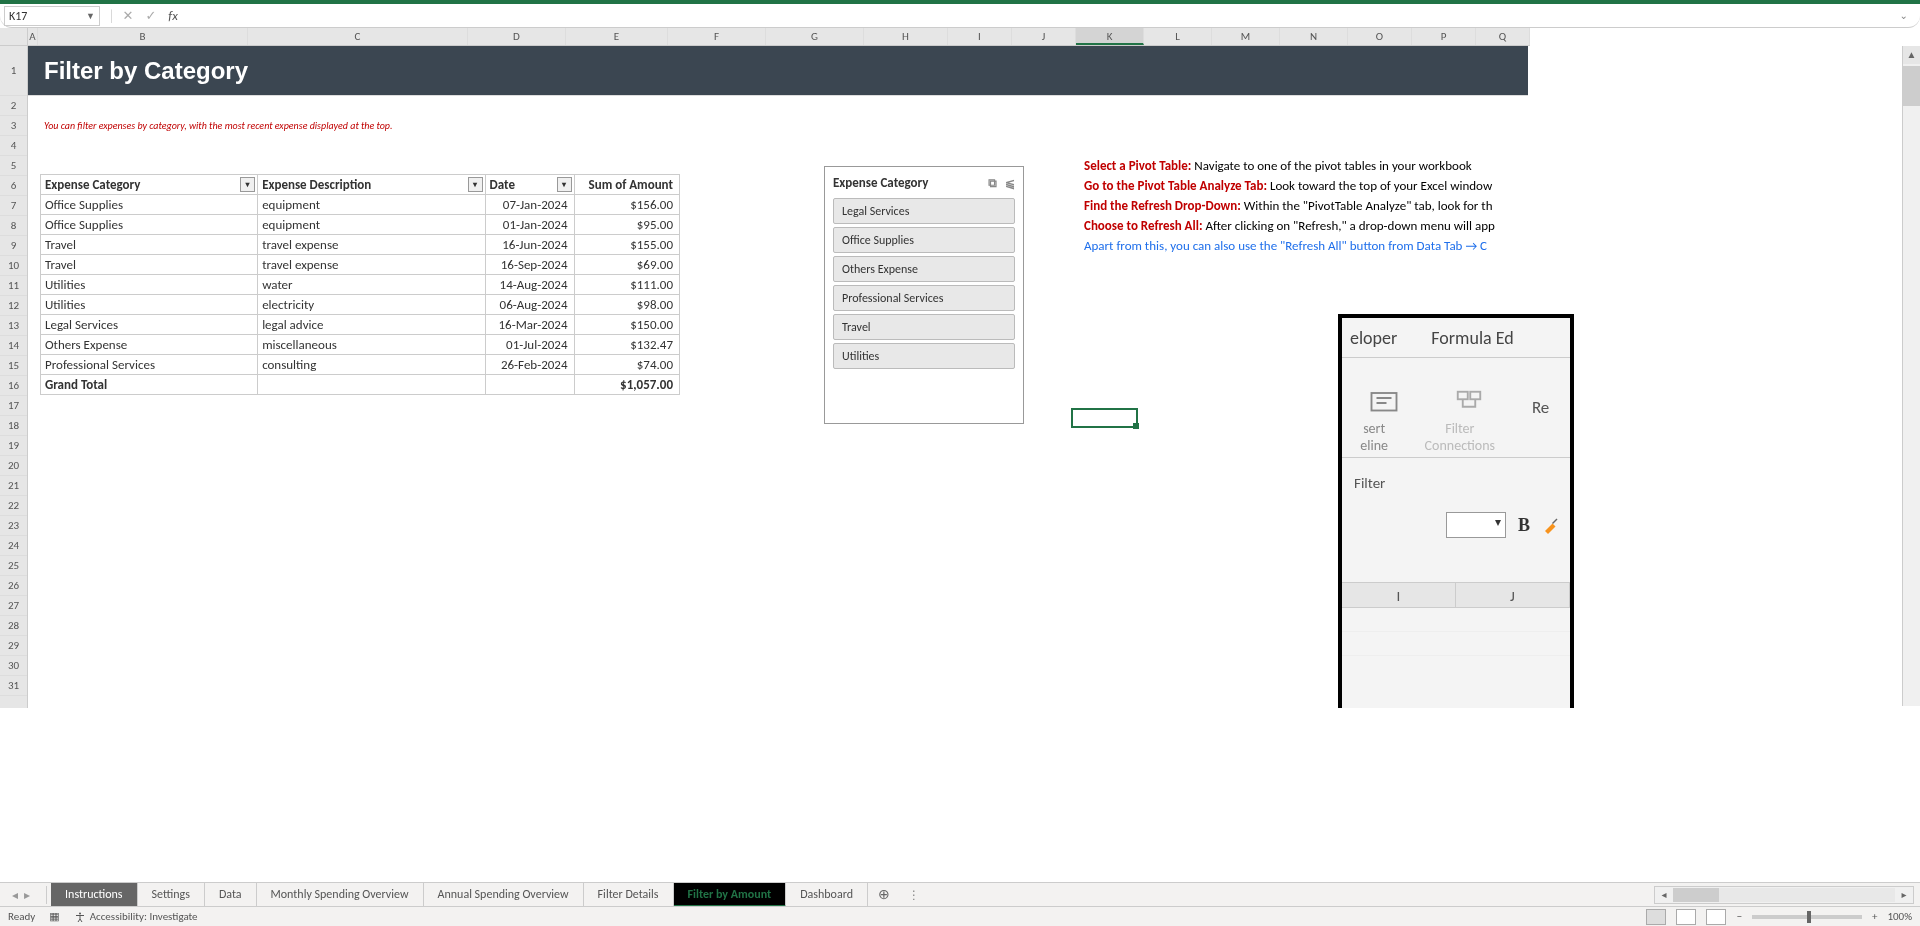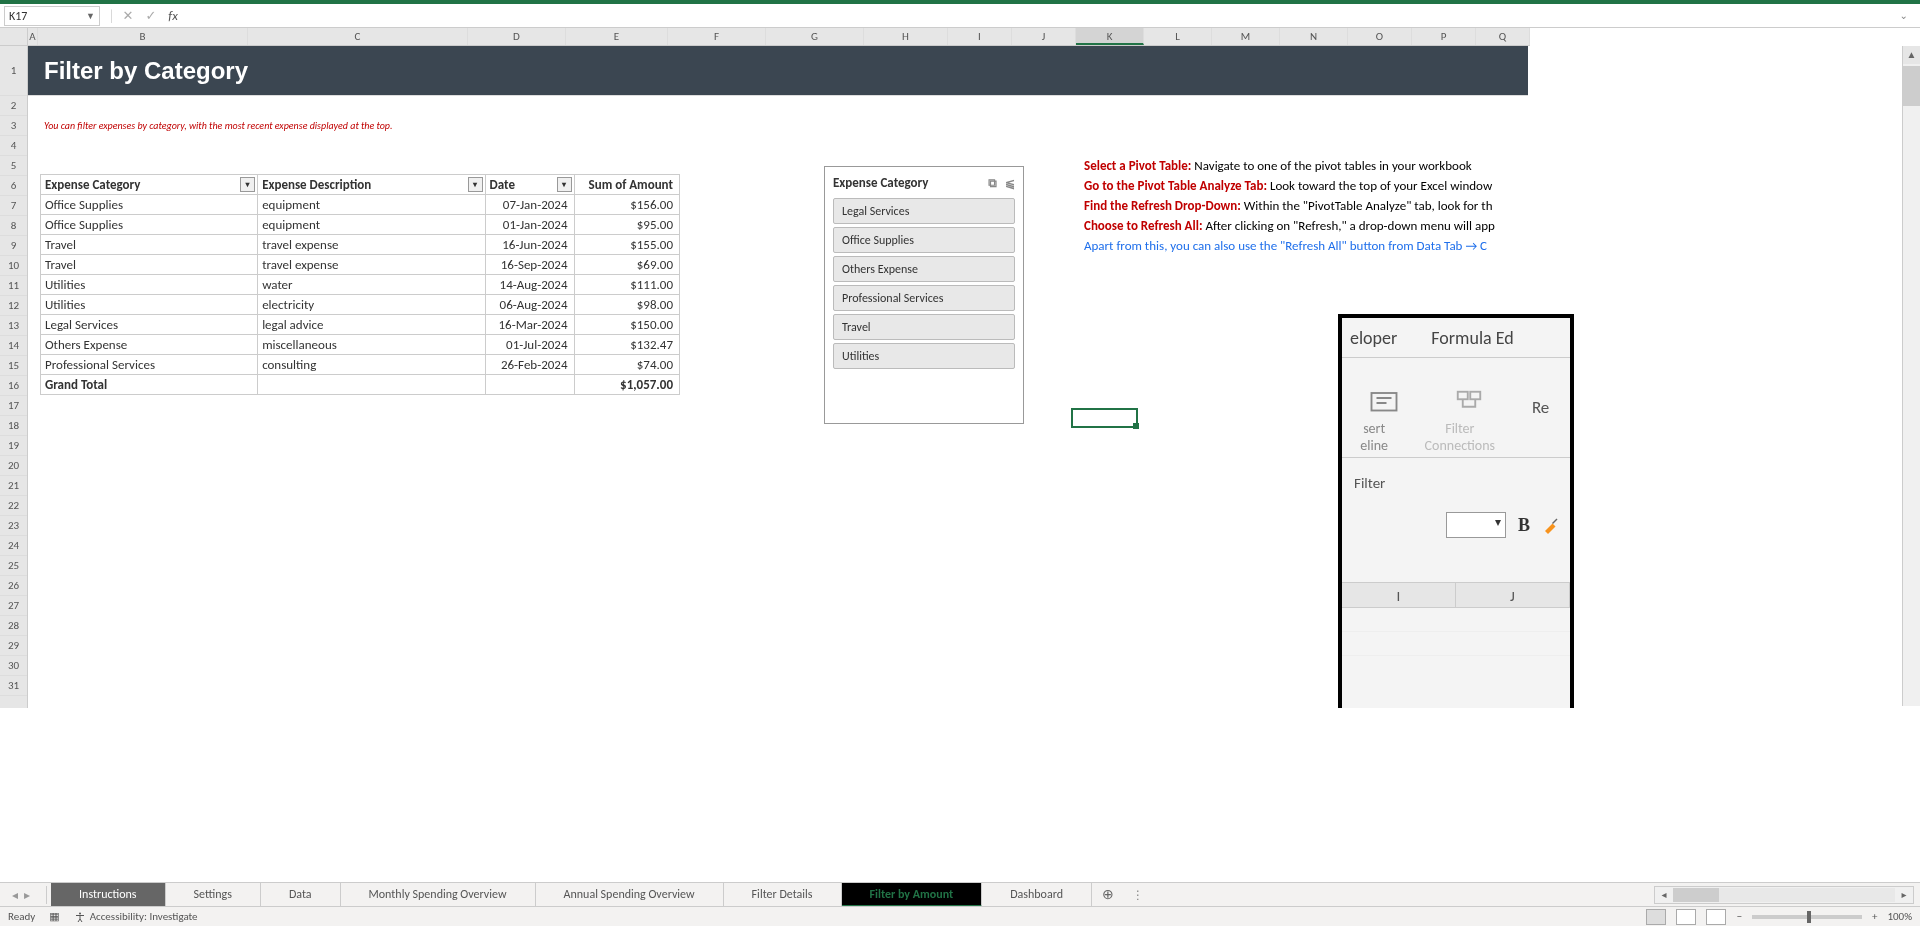--- a/index.html
+++ b/index.html
@@ -2,21 +2,21 @@
 <html><head>
 <meta charset="utf-8">
 <style>
   * { box-sizing: border-box; margin: 0; padding: 0; }
   body { font-family: Calibri, Arial, sans-serif; font-size: 13px; color: #333; background: #fff; overflow: hidden; width: 1920px; height: 926px; position: relative; }
   
   
   .app-top { height: 4px; background: #217346; width: 100%; }
   
   
-  .formula-bar { display: flex; align-items: center; height: 24px; border-bottom: 1px solid #ccc; background: #fff; padding: 0 4px; gap: 8px; }
+  .formula-bar { display: flex; align-items: center; height: 24px; border-bottom: 1px solid #ccc; background: #fff; padding: 0 4px; gap: 8px; border-radius: 12px; }
   .name-box { display: flex; align-items: center; border: 1px solid #ccc; width: 96px; height: 20px; padding: 0 4px; font-size: 12px; justify-content: space-between; }
   .name-box-dd { font-size: 9px; color: #666; }
   .fb-icons { display: flex; gap: 12px; color: #aaa; font-size: 13px; align-items: center; }
   .fb-icons span { cursor: default; }
   .formula-input { flex: 1; font-size: 13px; color: #444; padding-left: 4px; }
   .fb-expand { color: #888; font-size: 10px; padding: 0 8px; }
   
   
   .grid-wrap { display: flex; height: 662px; }
   .row-headers { width: 28px; background: #e6e6e6; border-right: 1px solid #ccc; }
@@ -85,21 +85,21 @@
   
   
   .vscroll { position: absolute; right: 0; top: 46px; width: 18px; height: 660px; background: #f0f0f0; border-left: 1px solid #ccc; }
   .vscroll .arr-up, .vscroll .arr-dn { height: 18px; text-align: center; font-size: 10px; line-height: 18px; color: #666; background: #e6e6e6; }
   .vscroll .thumb { background: #cdcdcd; height: 40px; margin-top: 2px; }
   
   
   .tabstrip { position: absolute; bottom: 20px; left: 0; right: 0; height: 24px; display: flex; align-items: center; border-top: 1px solid #ccc; background: #f3f2f1; font-size: 12px; }
   .tabstrip .nav { display: flex; gap: 6px; padding: 0 12px; color: #999; }
   .tabstrip .divider { width: 1px; height: 18px; background: #ccc; margin: 0 4px; }
-  .tab { padding: 4px 28px; color: #555; border-right: 1px solid #ccc; cursor: pointer; white-space: nowrap; }
+  .tab { padding: 4px 14px; color: #555; border-right: 1px solid #ccc; cursor: pointer; white-space: nowrap; }
   .tab.dark { background: #666; color: #fff; }
   .tab.active { background: #000000; color: #217346; font-weight: 600; border-bottom: 2px solid #217346; }
   .tab-new { padding: 0 10px; color: #666; font-size: 14px; }
   .hscroll-wrap { margin-left: auto; display: flex; align-items: center; width: 260px; height: 18px; background: #f0f0f0; border: 1px solid #ccc; margin-right: 6px; }
   .hscroll-wrap .harr { width: 18px; text-align: center; font-size: 10px; color: #666; }
   .hscroll-wrap .htrack { flex: 1; background: #e8e8e8; height: 14px; position: relative; }
   .hscroll-wrap .hthumb { position: absolute; left: 0; width: 46px; height: 14px; background: #cdcdcd; }
   .dots { color: #888; padding: 0 8px; }
   
   

